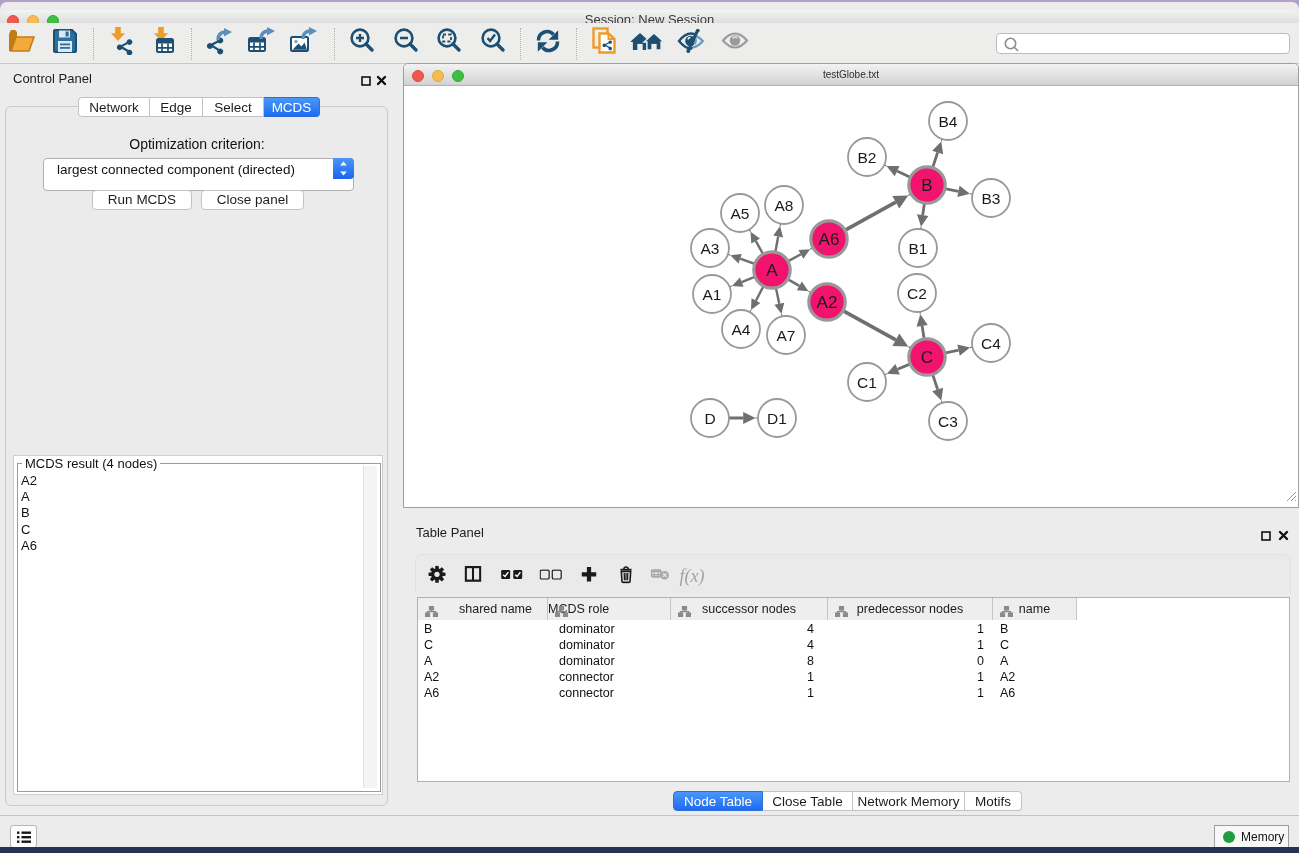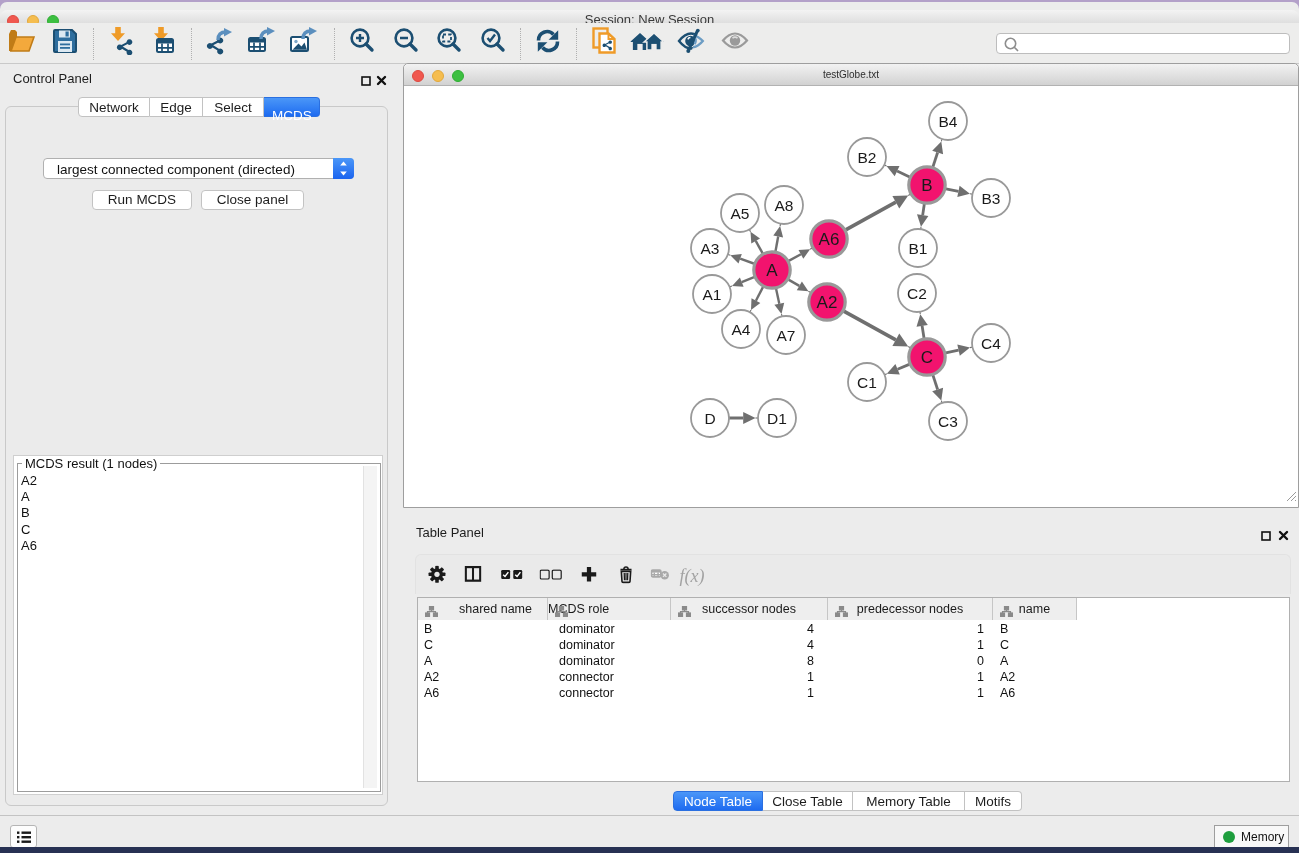--- a/index.html
+++ b/index.html
@@ -165,36 +165,37 @@
           <rect x="1" y="1" width="8" height="8" fill="none" stroke="#111" stroke-width="1.6"></rect>
         </svg></div>
   <div class="abs" style="left:376px; top:10px;"><svg width="11" height="11">
           <path d="M2 2 L9 9 M9 2 L2 9" stroke="#111" stroke-width="2.4" stroke-linecap="round"></path>
         </svg></div>
   <div class="abs" style="left:5px; top:44px; width:383px; height:700px; border:1px solid #c9c9c9; border-radius:6px; background:#ebebeb;"></div>
   <div class="seg" style="left:78px; top:35px;">
     <div style="width:72px; padding:0;">Network</div>
     <div style="width:53px; padding:0;">Edge</div>
     <div style="width:61px; padding:0;">Select</div>
-    <div class="sel" style="width:56px; padding:8px;">MCDS</div>
-  </div>
-  <div class="abs" style="left:43px; top:96px; width:311px; height:21px; background:#fff; border:1px solid #b0b0b0; border-radius:4px;">
+    <div class="sel" style="width:56px; padding:0;">MCDS</div>
+  </div>
+  <div class="abs" style="left:0; top:74px; width:394px; text-align:center; font-size:14px; color:#111;">Optimization criterion:</div>
+  <div class="abs" style="left:43px; top:96px; width:311px; height:33px; background:#fff; border:1px solid #b0b0b0; border-radius:4px;">
     <span style="position:absolute; left:13px; top:1px; font-size:13.5px; color:#111; line-height:19px;">largest connected component (directed)</span>
     <span style="position:absolute; right:-1px; top:-1px; width:21px; height:21px; background:linear-gradient(#4b97f8,#1b64ef); border-radius:0 4px 4px 0;">
       <svg width="21" height="21">
             <path d="M10.5 3.5 L13.8 7.5 L7.2 7.5 Z" fill="#fff"></path>
             <path d="M10.5 17.5 L13.8 13.5 L7.2 13.5 Z" fill="#fff"></path>
           </svg>
     </span>
   </div>
   <div class="btn" style="left:92px; top:128px; width:100px;">Run MCDS</div>
   <div class="btn" style="left:201px; top:128px; width:103px;">Close panel</div>
   <div class="abs" style="left:13px; top:393px; width:370px; height:340px; background:#fff; border:1px solid #cfcfcf;"></div>
   <fieldset class="abs" style="left:17px; top:394px; width:364px; height:336px; border:1px solid #9c9c9c; background:#fff;">
-    <legend style="font-size:13px; color:#111; margin-left:4px; padding:0 3px;">MCDS result (1 nodes)</legend>
+    <legend style="font-size:13px; color:#111; margin-left:4px; padding:0 3px;">MCDS result (4 nodes)</legend>
   </fieldset>
   <div class="abs" style="left:21px; top:411px; font-size:13px; color:#111; line-height:16.2px;">A2<br>A<br>B<br>C<br>A6</div>
   <div class="abs" style="left:363px; top:404px; width:14px; height:322px; background:#f4f4f4; border-left:1px solid #e2e2e2;"></div>
 </div>
 
 <div class="abs" style="left:403px; top:61px; width:896px; height:445px; border:1px solid #9e9e9e; border-radius:5px 5px 0 0; background:#fff;">
   <div class="abs" style="left:0; top:0; width:894px; height:22px; background:linear-gradient(#f2f2f2,#d2d2d2); border-bottom:1px solid #b2b2b2; border-radius:5px 5px 0 0;">
     <div class="light" style="left:8px; top:6px; background:#f0584f; border:0.5px solid #dd4a41;"></div>
     <div class="light" style="left:28px; top:6px; background:#f5bd4f; border:0.5px solid #e2a83c;"></div>
     <div class="light" style="left:48px; top:6px; background:#3dbf41; border:0.5px solid #2fae33;"></div>
@@ -455,21 +456,21 @@
     <span style="position:absolute; left:141px;">connector</span>
     <span style="position:absolute; left:330px; width:66px; text-align:right;">1</span>
     <span style="position:absolute; left:500px; width:66px; text-align:right;">1</span>
     <span style="position:absolute; left:582px;">A6</span>
           </div>
         </div>
   </div>
   <div class="seg" style="left:270px; top:283px;">
     <div class="sel" style="width:90px; padding:0;">Node Table</div>
     <div style="width:90px; padding:0;">Close Table</div>
-    <div style="width:112px; padding:0;">Memory Table</div>
+    <div style="width:112px; padding:0;">Network Memory</div>
     <div style="width:57px; padding:0;">Motifs</div>
   </div>
 </div>
 
 <div class="abs" style="left:0; top:813px; width:1299px; height:32px; background:#ececec; border-top:1px solid #c3c3c3;">
   <div class="abs" style="left:10px; top:9px; width:27px; height:23px; background:#fdfdfd; border:1px solid #b5b5b5; border-radius:3px; text-align:center; padding-top:4px;"><svg width="16" height="14">
           <g fill="#1a1a1a">
             <rect x="1" y="1.5" width="2.4" height="2.4"></rect>
             <rect x="1" y="6" width="2.4" height="2.4"></rect>
             <rect x="1" y="10.5" width="2.4" height="2.4"></rect>

